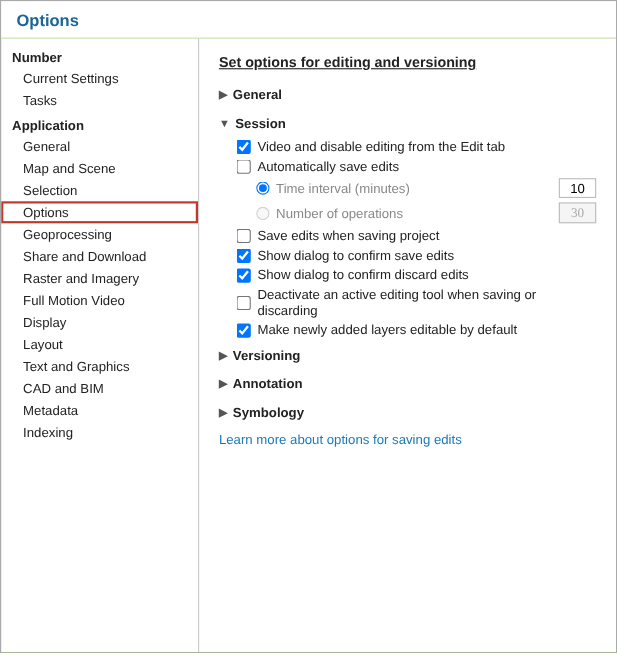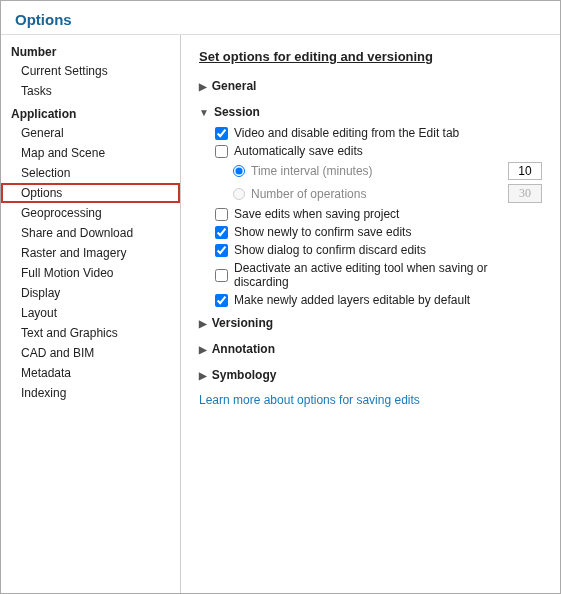--- a/index.html
+++ b/index.html
@@ -219,21 +219,21 @@
               <input type="radio" name="save-interval" disabled="" style="">
               <span style="flex: 1 1 0%;">Number of operations</span>
               <input type="text" class="num-input" disabled="" value="30" style="">
             </div>
             <div class="checkbox-row">
               <input type="checkbox" style="">
               <span>Save edits when saving project</span>
             </div>
             <div class="checkbox-row">
               <input type="checkbox" checked="" style="">
-              <span>Show newly to confirm save edits</span>
+              <span>Show dialog to confirm save edits</span>
             </div>
             <div class="checkbox-row">
               <input type="checkbox" checked="" style="">
               <span>Show dialog to confirm discard edits</span>
             </div>
             <div class="checkbox-row">
               <input type="checkbox" style="">
               <span>Deactivate an active editing tool when saving or discarding</span>
             </div>
             <div class="checkbox-row">

